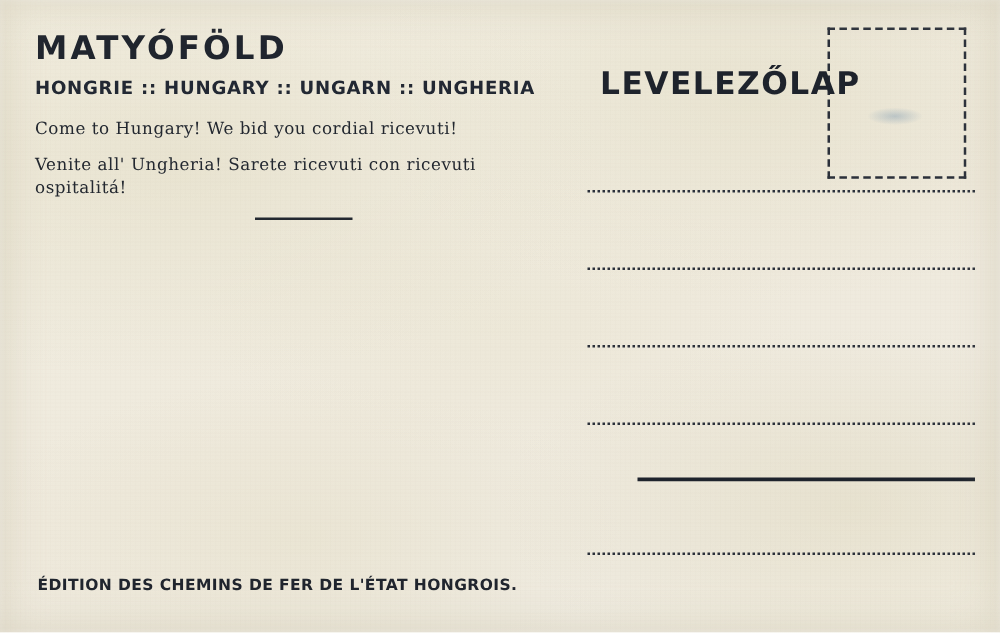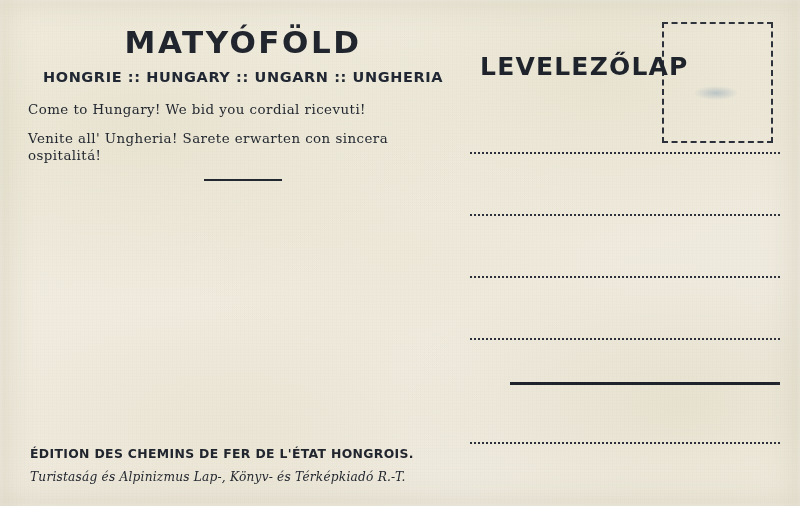--- a/index.html
+++ b/index.html
@@ -40,31 +40,30 @@
   }
 
   
   .left-panel {
     position: absolute;
     left: 28px;
     top: 22px;
     width: 430px;
   }
   .title {
-    text-align: center;
-    font-family: "DejaVu Sans", sans-serif;
-    font-weight: bold;
-    font-size: 31px;
+    text-align: left;
+    font-family: "DejaVu Sans", sans-serif;
+    font-weight: bold;
+    font-size: 26px;
     letter-spacing: 2.5px;
     color: #20252e;
     margin: 4px 0 10px 0;
     line-height: 1.05;
   }
   .subtitle {
-    text-align: center;
     font-family: "DejaVu Sans", sans-serif;
     font-weight: bold;
     font-size: 14.5px;
     letter-spacing: 0.6px;
     color: #222833;
     margin-bottom: 16px;
   }
   .welcome-lines {
     margin-top: 6px;
   }
@@ -177,30 +176,29 @@
     <div class="title">MATYÓFÖLD</div>
     <div class="subtitle">HONGRIE :: HUNGARY :: UNGARN :: UNGHERIA</div>
 
     <div class="welcome-lines">
       <div class="wline">
         <span>Come to Hungary! We bid you cordial ricevuti!</span>
       </div>
       <div class="wline">
       </div>
       <div class="wline">
-        <span>Venite all' Ungheria! Sarete erwarten con sincera ospitalitá!</span>
+        <span>Venite all' Ungheria! Sarete ricevuti con ricevuti ospitalitá!</span>
       </div>
     </div>
 
     <div class="rule-short"></div>
   </div>
 
   <div class="footer">
     <div class="publisher">ÉDITION DES CHEMINS DE FER DE L'ÉTAT HONGROIS.</div>
-    <div class="printer">Turistaság és Alpinizmus Lap-, Könyv- és Térképkiadó R.-T.</div>
   </div>
 
   <div class="right-panel">
     <div class="stamp-box">
       <div class="stamp-smudge"></div>
     </div>
     <div class="levelezolap">LEVELEZŐLAP</div>
 
     <div class="addr-line l1"></div>
     <div class="addr-line l2"></div>

